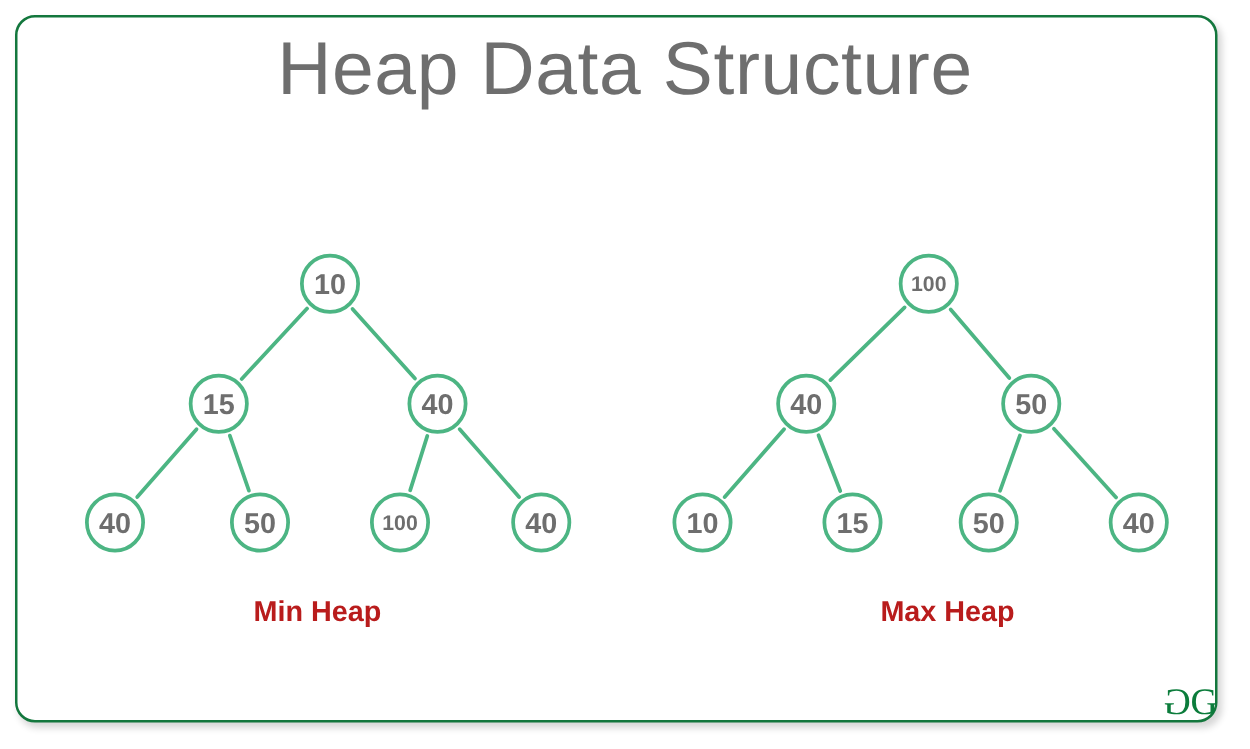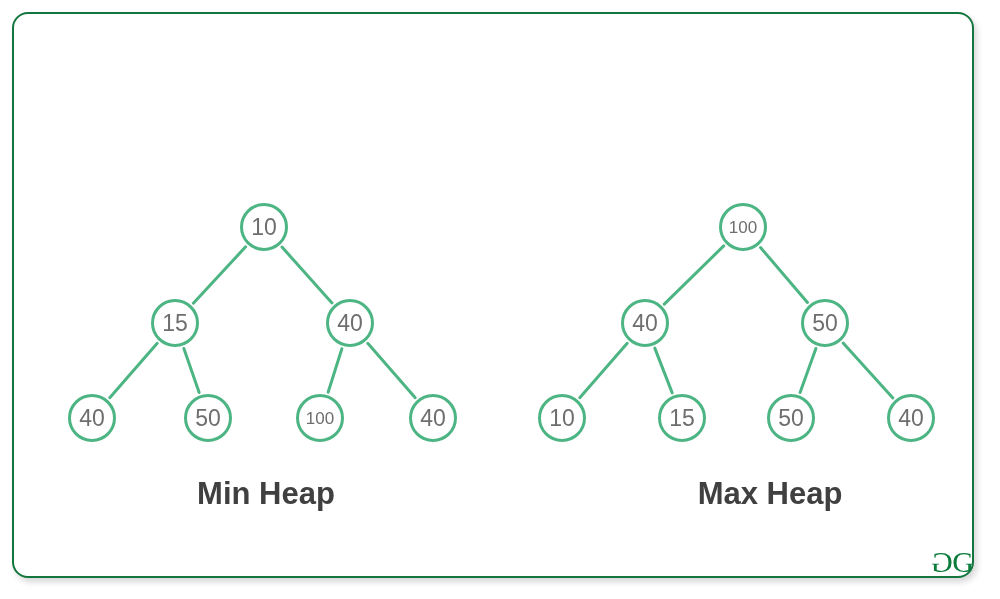--- a/index.html
+++ b/index.html
@@ -68,36 +68,35 @@
     margin-top: -24px;
     box-sizing: border-box;
     border: 3px solid #4CB583;
     border-radius: 50%;
     background: #ffffff;
     color: #6e6e6e;
     display: flex;
     align-items: center;
     justify-content: center;
     font-size: 23px;
-    font-weight: 400;
+    font-weight: 700;
     line-height: 1;
   }
   .node.small-text {
     font-size: 17px;
   }
 
   .heap-label {
     position: absolute;
     transform: translateX(-50%);
-    font-size: 31px;
+    font-size: 23px;
     font-weight: bold;
-    color: #404040;
+    color: #b91c1c;
     white-space: nowrap;
     line-height: 1;
-    margin-left: 12px;
   }
 
   .gfg-logo {
     position: absolute;
     right: 28px;
     bottom: 22px;
     font-family: "Liberation Serif", serif;
     font-size: 30px;
     color: #0B7C3B;
     line-height: 1;
@@ -109,20 +108,21 @@
     transform: scaleX(-1);
   }
 </style>
 </head>
 <body>
 
 <div id="figure-root">
 
   <div class="frame"></div>
 
+  <div class="title">Heap Data Structure</div>
 
   <svg class="tree-svg" id="edge-layer" viewBox="0 0 1000 599">
       <line x1="245.6436481970336" y1="246.80010980994126" x2="193.3563518029664" y2="303.19989019005874" stroke="#4CB583" stroke-width="3" stroke-linecap="round"></line>
       <line x1="282.01570468280147" y1="247.11055406452257" x2="331.98429531719853" y2="302.8894459354774" stroke="#4CB583" stroke-width="3" stroke-linecap="round"></line>
       <line x1="157.23553307774063" y1="343.33282358571853" x2="109.76446692225937" y2="397.66717641428147" stroke="#4CB583" stroke-width="3" stroke-linecap="round"></line>
       <line x1="183.85964314440673" y1="348.5050332945042" x2="199.14035685559327" y2="392.4949667054958" stroke="#4CB583" stroke-width="3" stroke-linecap="round"></line>
       <line x1="341.8694530656984" y1="348.7467319586218" x2="328.1305469343016" y2="392.2532680413782" stroke="#4CB583" stroke-width="3" stroke-linecap="round"></line>
       <line x1="367.7644669222594" y1="343.33282358571853" x2="415.2355330777406" y2="397.66717641428147" stroke="#4CB583" stroke-width="3" stroke-linecap="round"></line>
       <line x1="723.7123183028718" y1="245.89405554004395" x2="664.2876816971282" y2="304.10594445995605" stroke="#4CB583" stroke-width="3" stroke-linecap="round"></line>
       <line x1="760.536117953335" y1="247.53008931122136" x2="807.463882046665" y2="302.46991068877867" stroke="#4CB583" stroke-width="3" stroke-linecap="round"></line>

